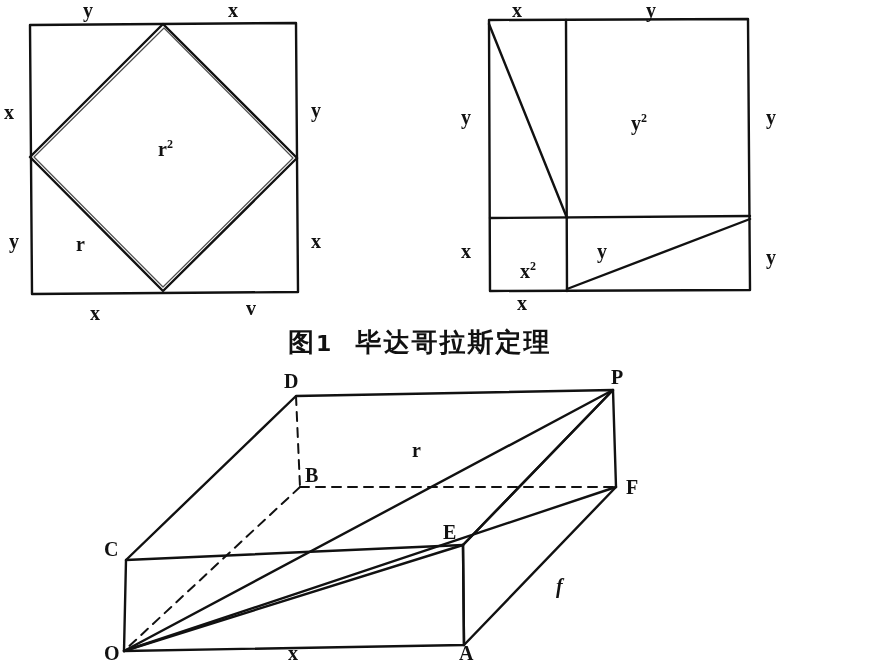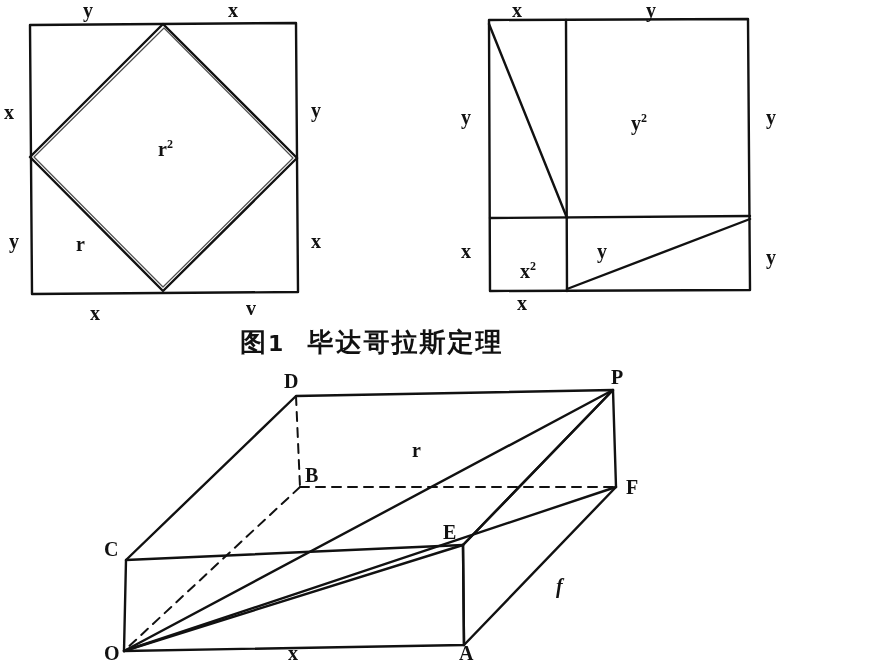--- a/index.html
+++ b/index.html
@@ -48,20 +48,21 @@
     font-size: 12px;
   }
   .caption {
     position: absolute;
     font-family: "DejaVu Sans", sans-serif;
     font-weight: bold;
     font-size: 26px;
     color: #111111;
     letter-spacing: 2px;
     white-space: nowrap;
+    margin-left: 48px;
   }
   .caption .cap-num {
     font-size: 22px;
   }
 </style>
 </head>
 <body>
 
 <div id="stage">
 

